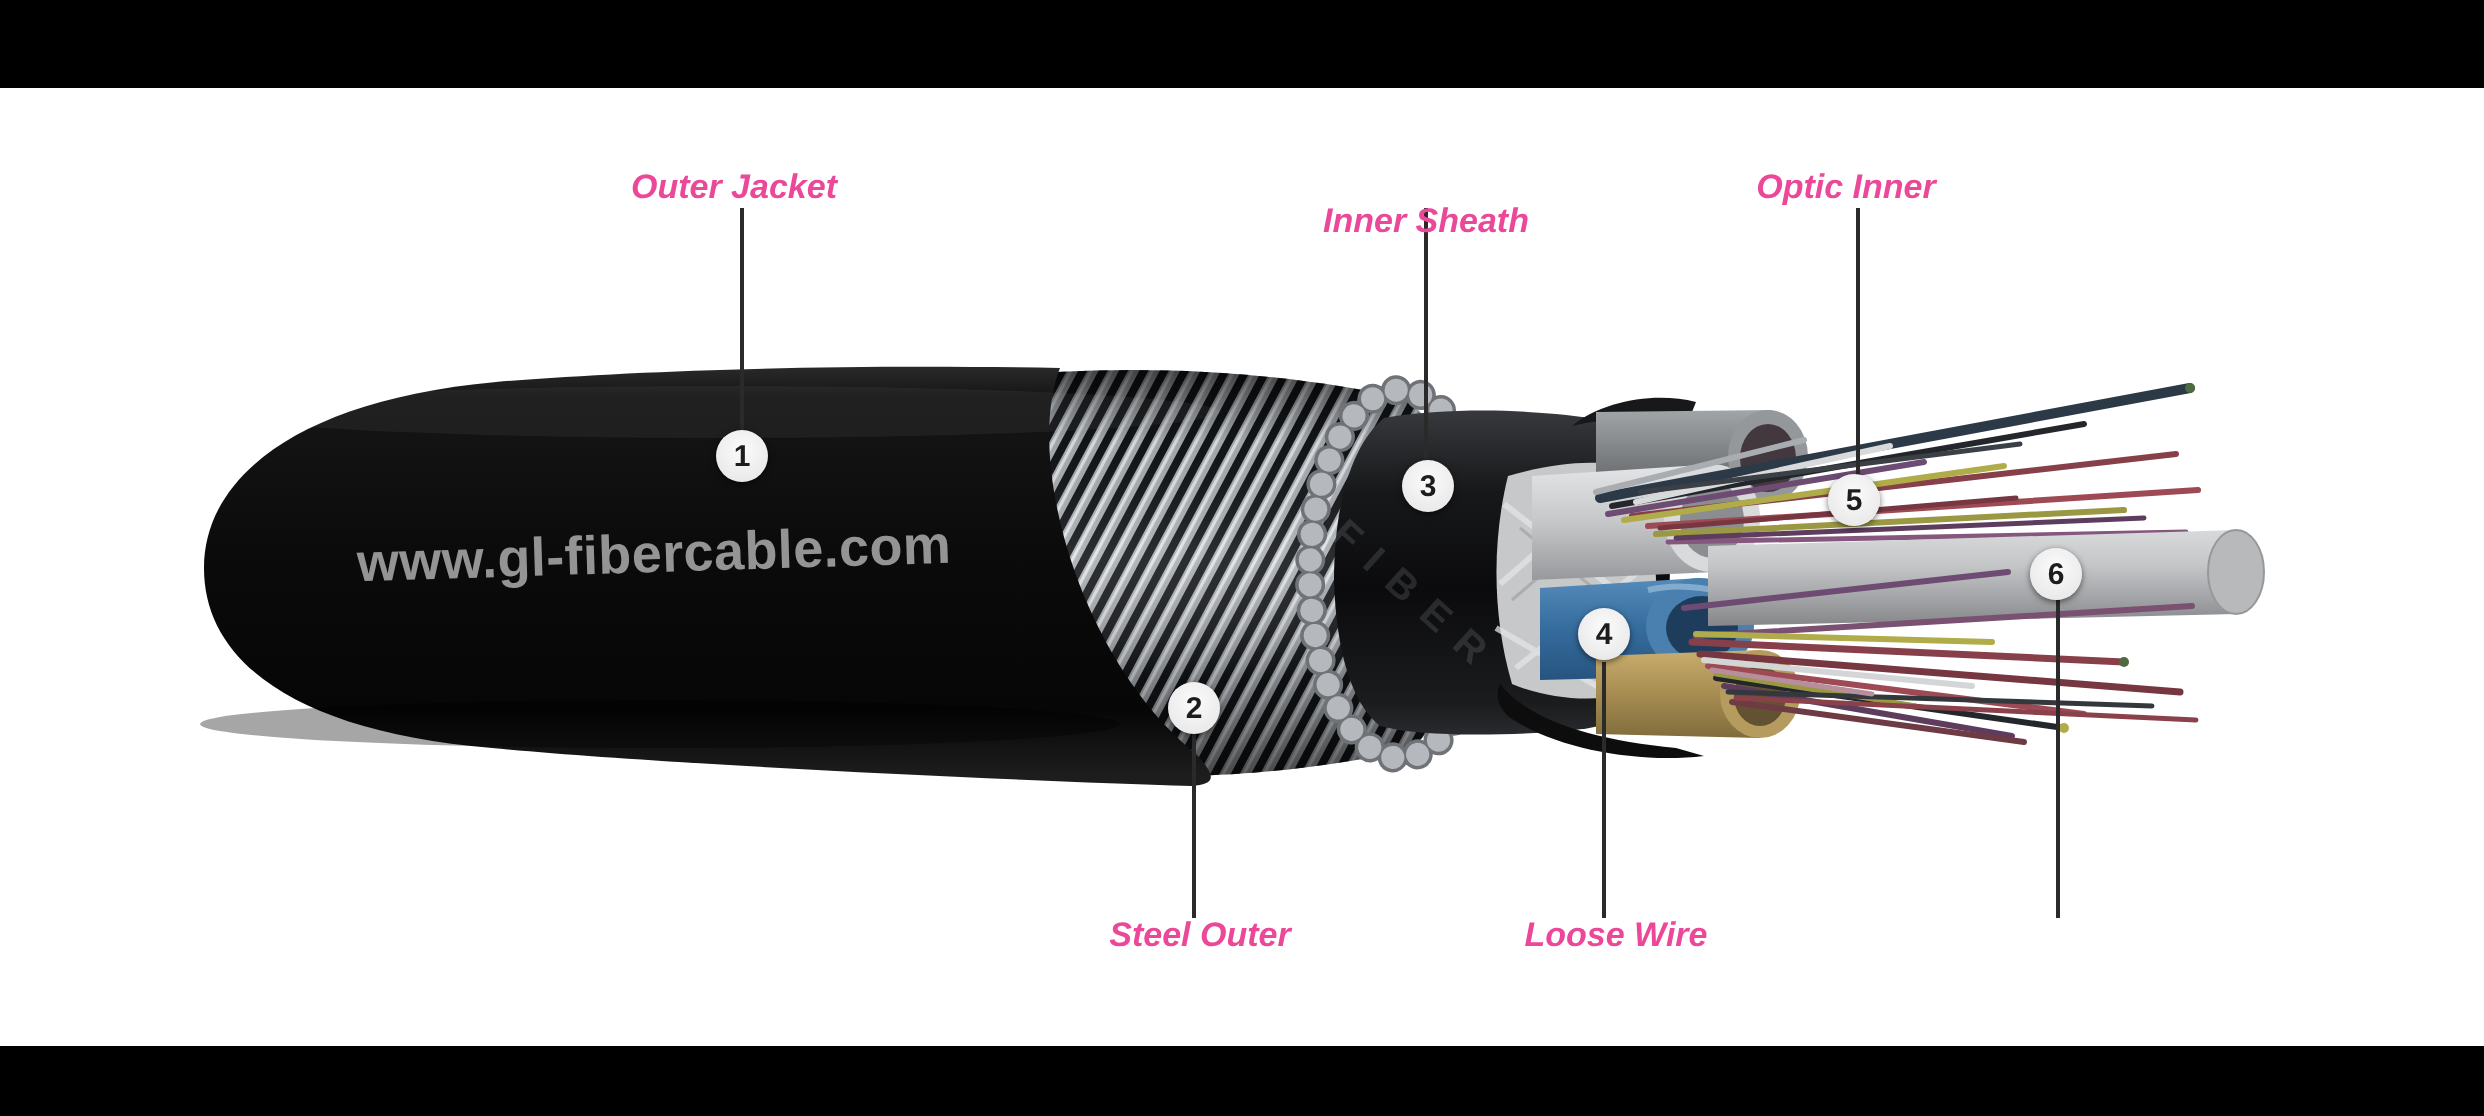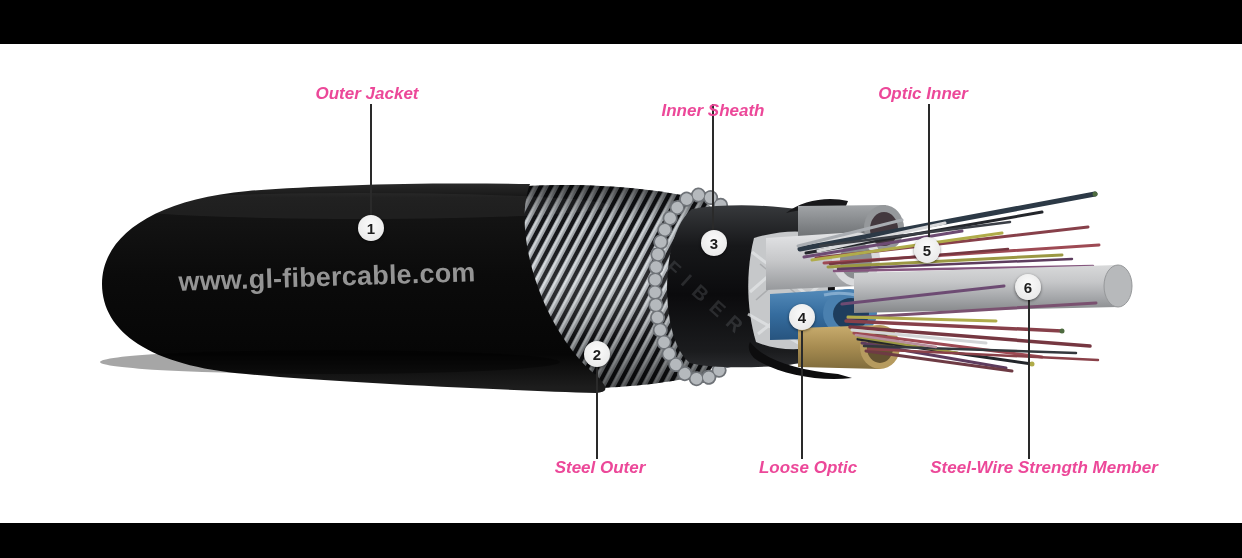--- a/index.html
+++ b/index.html
@@ -217,17 +217,16 @@
   <div class="num-circle" style="left:914px;top:237px;">
       <span>5</span>
     </div>
   <div class="num-circle" style="left:1015px;top:274px;">
       <span>6</span>
     </div>
 
   <div class="callout-label" style="left:367px;top:85px;">Outer Jacket</div>
   <div class="callout-label" style="left:600px;top:459px;">Steel Outer</div>
   <div class="callout-label" style="left:713px;top:85px;margin-top:17px;">Inner Sheath</div>
-  <div class="callout-label" style="left:808px;top:459px;">Loose Optic</div>
+  <div class="callout-label" style="left:808px;top:459px;">Loose Wire</div>
   <div class="callout-label" style="left:923px;top:85px;">Optic Inner</div>
-  <div class="callout-label" style="left:1044px;top:459px;">Steel-Wire Strength Member</div>
 
 </div>
 
 </body></html>

